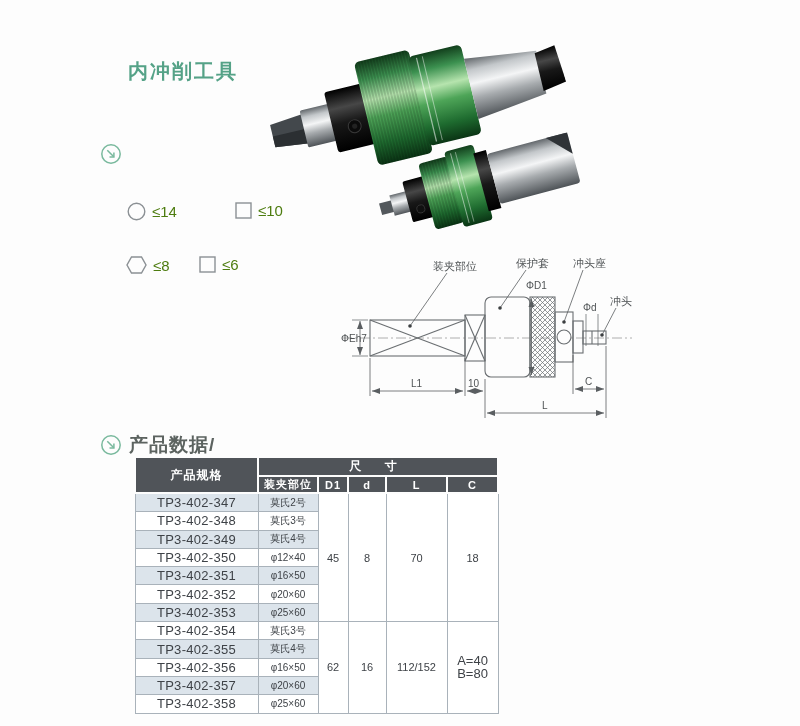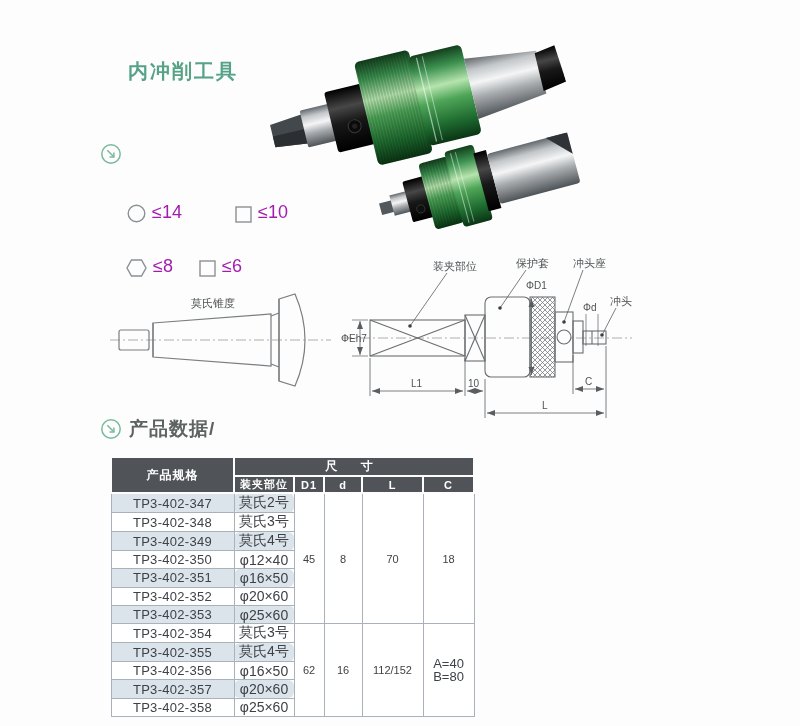--- a/index.html
+++ b/index.html
@@ -22,54 +22,54 @@
   }
   .sec-head{
     position:absolute;display:flex;align-items:center;gap:7px;
   }
   .sec-head .txt{
     font-size:19px;font-weight:600;letter-spacing:1px;color:#5c6360;
   }
   .sec-head svg{display:block;}
   
   .cap-item{
-    position:absolute;display:flex;align-items:flex-end;gap:6px;
-    color:#a21caf;font-size:18px;
+    position:absolute;display:flex;align-items:center;gap:6px;
+    color:#4d7c0f;font-size:15px;
   }
   .cap-item svg{display:block;}
   
   .photo{position:absolute;}
   .photo svg{display:block;}
   .photo1{left:267px;top:47px;width:300px;height:112px;transform:rotate(-13.5deg);}
   .photo2{left:375px;top:136px;width:215px;height:92px;transform:rotate(-15deg);}
   
   .drawing{position:absolute;}
   .drawing svg{display:block;overflow:visible;}
   .dwg-label{font-size:11px;fill:#4e5254;}
   .dim-label{font-size:10px;fill:#4e5254;}
   
-  .ptable-wrap{position:absolute;left:110px;top:456px;}
+  .ptable-wrap{position:absolute;left:134px;top:456px;}
   table.ptable{
     border-collapse:collapse;table-layout:fixed;width:363px;
     font-family:"Liberation Sans","DejaVu Sans",sans-serif;
   }
   table.ptable th{
     background:#505459;color:#ffffff;border:2px solid #fdfdfd;
     font-weight:700;padding:0;
   }
   th.h-prod{font-size:12px;letter-spacing:1px;}
   th.h-size{font-size:12px;letter-spacing:10px;height:17px;}
   th.h-sub{font-size:11px;height:15px;letter-spacing:1px;}
   table.ptable td{
     border:1px solid #a9b2ba;
     height:17.3px;padding:0;text-align:center;vertical-align:middle;
     color:#3e4247;background:#ffffff;
   }
   td.spec{font-size:13px;letter-spacing:0.3px;}
-  td.clamp{font-size:14px;border-radius:6px;}
+  td.clamp{font-size:10px;}
   td.mrg{background:#dce4eb;font-size:11px;}
   tr.odd td.spec, tr.odd td.clamp{background:#dce4eb;}
   td.mrg .two-line{line-height:13px;font-size:13px;text-align:left;display:inline-block;}
 </style>
 </head>
 <body>
 
 <div class="page">
 
   <div class="page-title">内冲削工具</div>
@@ -177,35 +177,20 @@
     </svg>
     <span>≤8</span>
   </div>
   <div class="cap-item" style="left:199px;top:256px;">
     <svg width="17" height="17" viewBox="0 0 17 17">
       <rect x="1" y="1" width="15" height="15" fill="none" stroke="#8b9094" stroke-width="1.4"></rect>
     </svg>
     <span>≤6</span>
   </div>
 
-  <div class="drawing" style="left:105px;top:283px;width:230px;height:115px;">
-    <svg width="230" height="115" viewBox="0 0 230 115">
-      <text x="86" y="24" class="dwg-label">莫氏锥度</text>
-      <line x1="5" y1="57" x2="226" y2="57" stroke="#999" stroke-width="0.8" stroke-dasharray="10 3 2 3"></line>
-      <g fill="none" stroke="#7a7e81" stroke-width="1.2">
-        <rect x="14" y="47" width="30" height="20" rx="2"></rect>
-        <path d="M48,40 L166,31 L166,83 L48,74 Z"></path>
-        <line x1="48" y1="40" x2="48" y2="74"></line>
-        <path d="M174,16 L190,11 Q200,34 200,57 Q200,80 190,103 L174,98 Z"></path>
-        <line x1="174" y1="16" x2="174" y2="98"></line>
-        <line x1="166" y1="33" x2="174" y2="30"></line>
-        <line x1="166" y1="81" x2="174" y2="84"></line>
-      </g>
-    </svg>
-  </div>
 
   <div class="drawing" style="left:340px;top:250px;width:460px;height:175px;">
     <svg width="460" height="175" viewBox="0 0 460 175">
       <defs>
         <pattern id="hatch" width="5" height="5" patternUnits="userSpaceOnUse">
           <line x1="0" y1="5" x2="5" y2="0" stroke="#6a6e71" stroke-width="0.7"></line>
           <line x1="0" y1="0" x2="5" y2="5" stroke="#6a6e71" stroke-width="0.7"></line>
         </pattern>
         <marker id="arE" markerWidth="9" markerHeight="8" refX="8" refY="3" orient="auto" markerUnits="userSpaceOnUse">
           <path d="M0,0 L8,3 L0,6 Z" fill="#5a5e61"></path>
@@ -275,21 +260,21 @@
         <line x1="235" y1="139" x2="264" y2="139" marker-start="url(#arS)" marker-end="url(#arE)"></line>
         <line x1="147" y1="163" x2="264" y2="163" marker-start="url(#arS)" marker-end="url(#arE)"></line>
       </g>
       <text x="71" y="137" class="dim-label">L1</text>
       <text x="128" y="137" class="dim-label">10</text>
       <text x="245" y="135" class="dim-label">C</text>
       <text x="202" y="159" class="dim-label">L</text>
     </svg>
   </div>
 
-  <div class="sec-head" style="left:100px;top:416px;">
+  <div class="sec-head" style="left:100px;top:432px;">
     <svg width="22" height="22" viewBox="0 0 22 22">
       <circle cx="11" cy="11" r="9.2" fill="none" stroke="#79b99d" stroke-width="1.5"></circle>
       <line x1="7.3" y1="7.3" x2="13.8" y2="13.8" stroke="#79b99d" stroke-width="1.5"></line>
       <polyline points="13.9,9.6 13.9,14 9.5,14" fill="none" stroke="#79b99d" stroke-width="1.5"></polyline>
     </svg>
     <span class="txt">产品数据/</span>
   </div>
 
   <div class="ptable-wrap">
     <table class="ptable">

